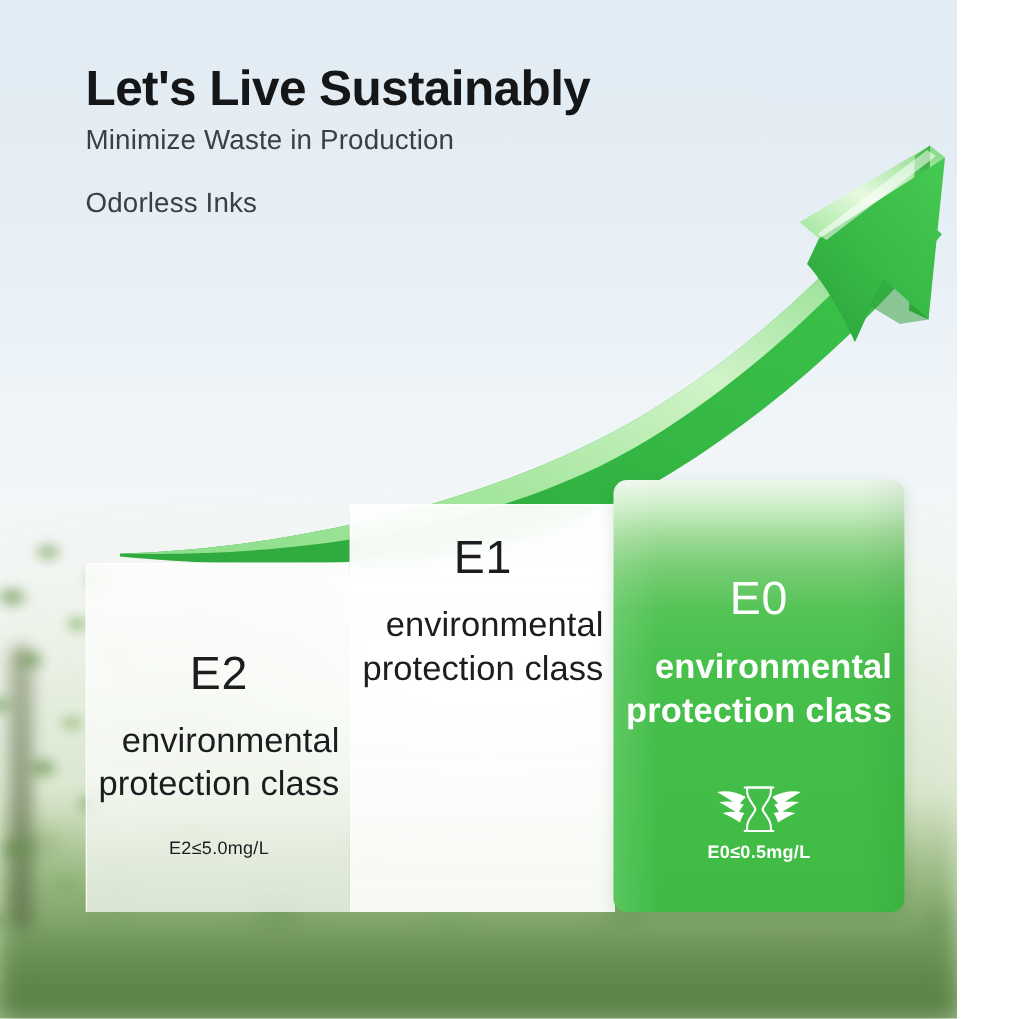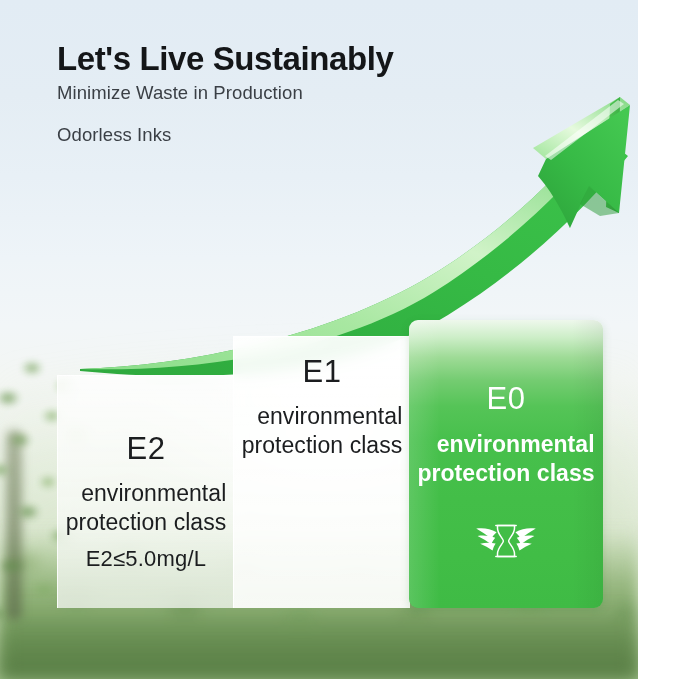--- a/index.html
+++ b/index.html
@@ -237,21 +237,21 @@
     font-weight: normal;
     line-height: 1;
     letter-spacing: 0.5px;
   }
   .classline {
     font-size: 23px;
     line-height: 1.26;
     letter-spacing: 0.05px;
   }
   .limit {
-    font-size: 22px;
+    font-size: 12px;
     letter-spacing: 0.2px;
   }
 
   .dark-text  { color: #1b1d1f; }
   .light-text { color: #ffffff; }
 
   
   .e2-inner .grade     { margin-top: 58px; }
   .e2-inner .classline { margin-top: 15px; }
   .e2-inner .limit     { margin-top: auto; margin-bottom: 36px; }
@@ -410,17 +410,18 @@
           <g fill="#ffffff" transform="translate(66,0) scale(-1,1)">
             <path d="M23.6 14.2 C17.5 10.8, 10.2 9.4, 3.2 10.6 C8.4 13.6, 13.4 16.8, 18.2 20.4
                      C20.0 18.0, 21.7 15.9, 23.6 14.2 Z"></path>
             <path d="M22.2 19.8 C16.6 17.6, 10.4 17.0, 4.6 18.0 C9.4 20.4, 13.9 23.1, 18.2 26.2
                      C19.3 23.8, 20.6 21.6, 22.2 19.8 Z"></path>
             <path d="M22.6 25.6 C17.6 24.4, 12.2 24.4, 7.2 25.8 C11.6 27.6, 15.7 29.8, 19.5 32.4
                      C20.2 30.0, 21.2 27.7, 22.6 25.6 Z"></path>
           </g>
         </svg>
 
+        <div class="limit light-text">E0≤0.5mg/L</div>
       </div>
     </div>
 
   </div>
 </div>
 
 </body></html>

